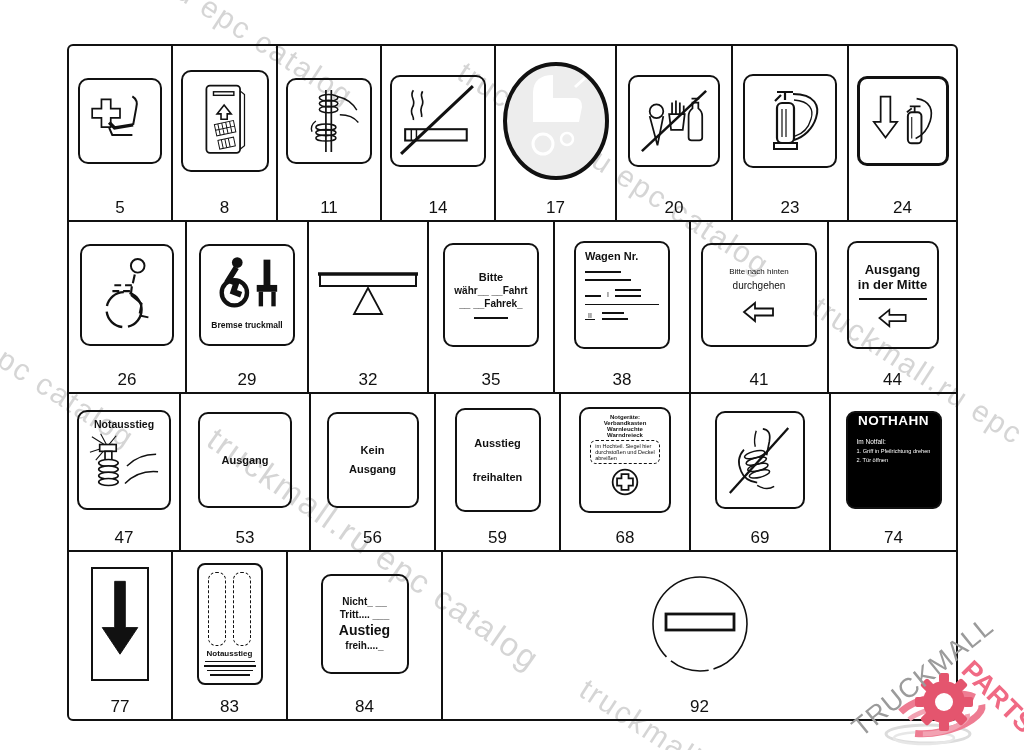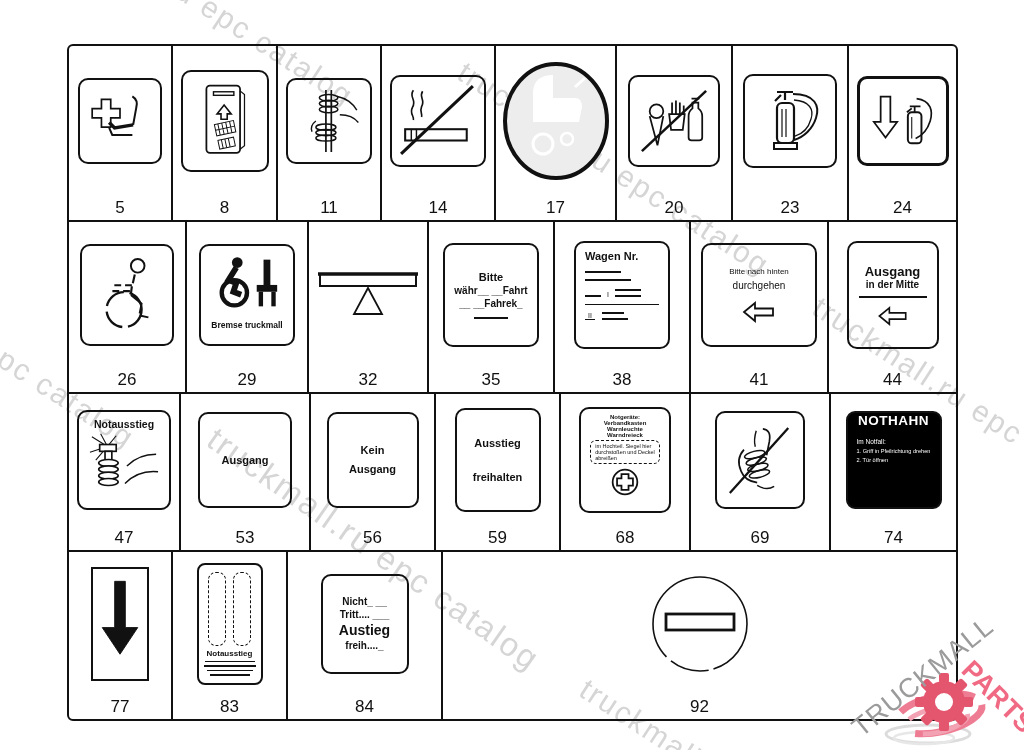--- a/index.html
+++ b/index.html
@@ -272,21 +272,21 @@
           <svg width="34" height="22" viewBox="0 0 34 22" style="margin-top:10px">
             <path d="M13 2 L2 11 l11 9 v-5.5 h18 v-7 H13 z" fill="none" stroke="#111" stroke-width="1.8"></path>
           </svg>
         </div>
         <div class="num">41</div>
       </div>
 
       <div class="cell">
         <div class="sign" style="width:92px;height:108px">
           <span class="t-b" style="font-size:13px">Ausgang</span>
-          <span class="t-b" style="font-size:10px">in der Mitte</span>
+          <span class="t-b" style="font-size:13px">in der Mitte</span>
           <div class="ln" style="width:68px;height:1.5px;margin-top:6px"></div>
           <svg width="32" height="20" viewBox="0 0 34 22" style="margin-top:8px">
             <path d="M13 2 L2 11 l11 9 v-5.5 h18 v-7 H13 z" fill="none" stroke="#111" stroke-width="1.8"></path>
           </svg>
         </div>
         <div class="num">44</div>
       </div>
     </div>
 
     <div class="row" style="height:159px">

